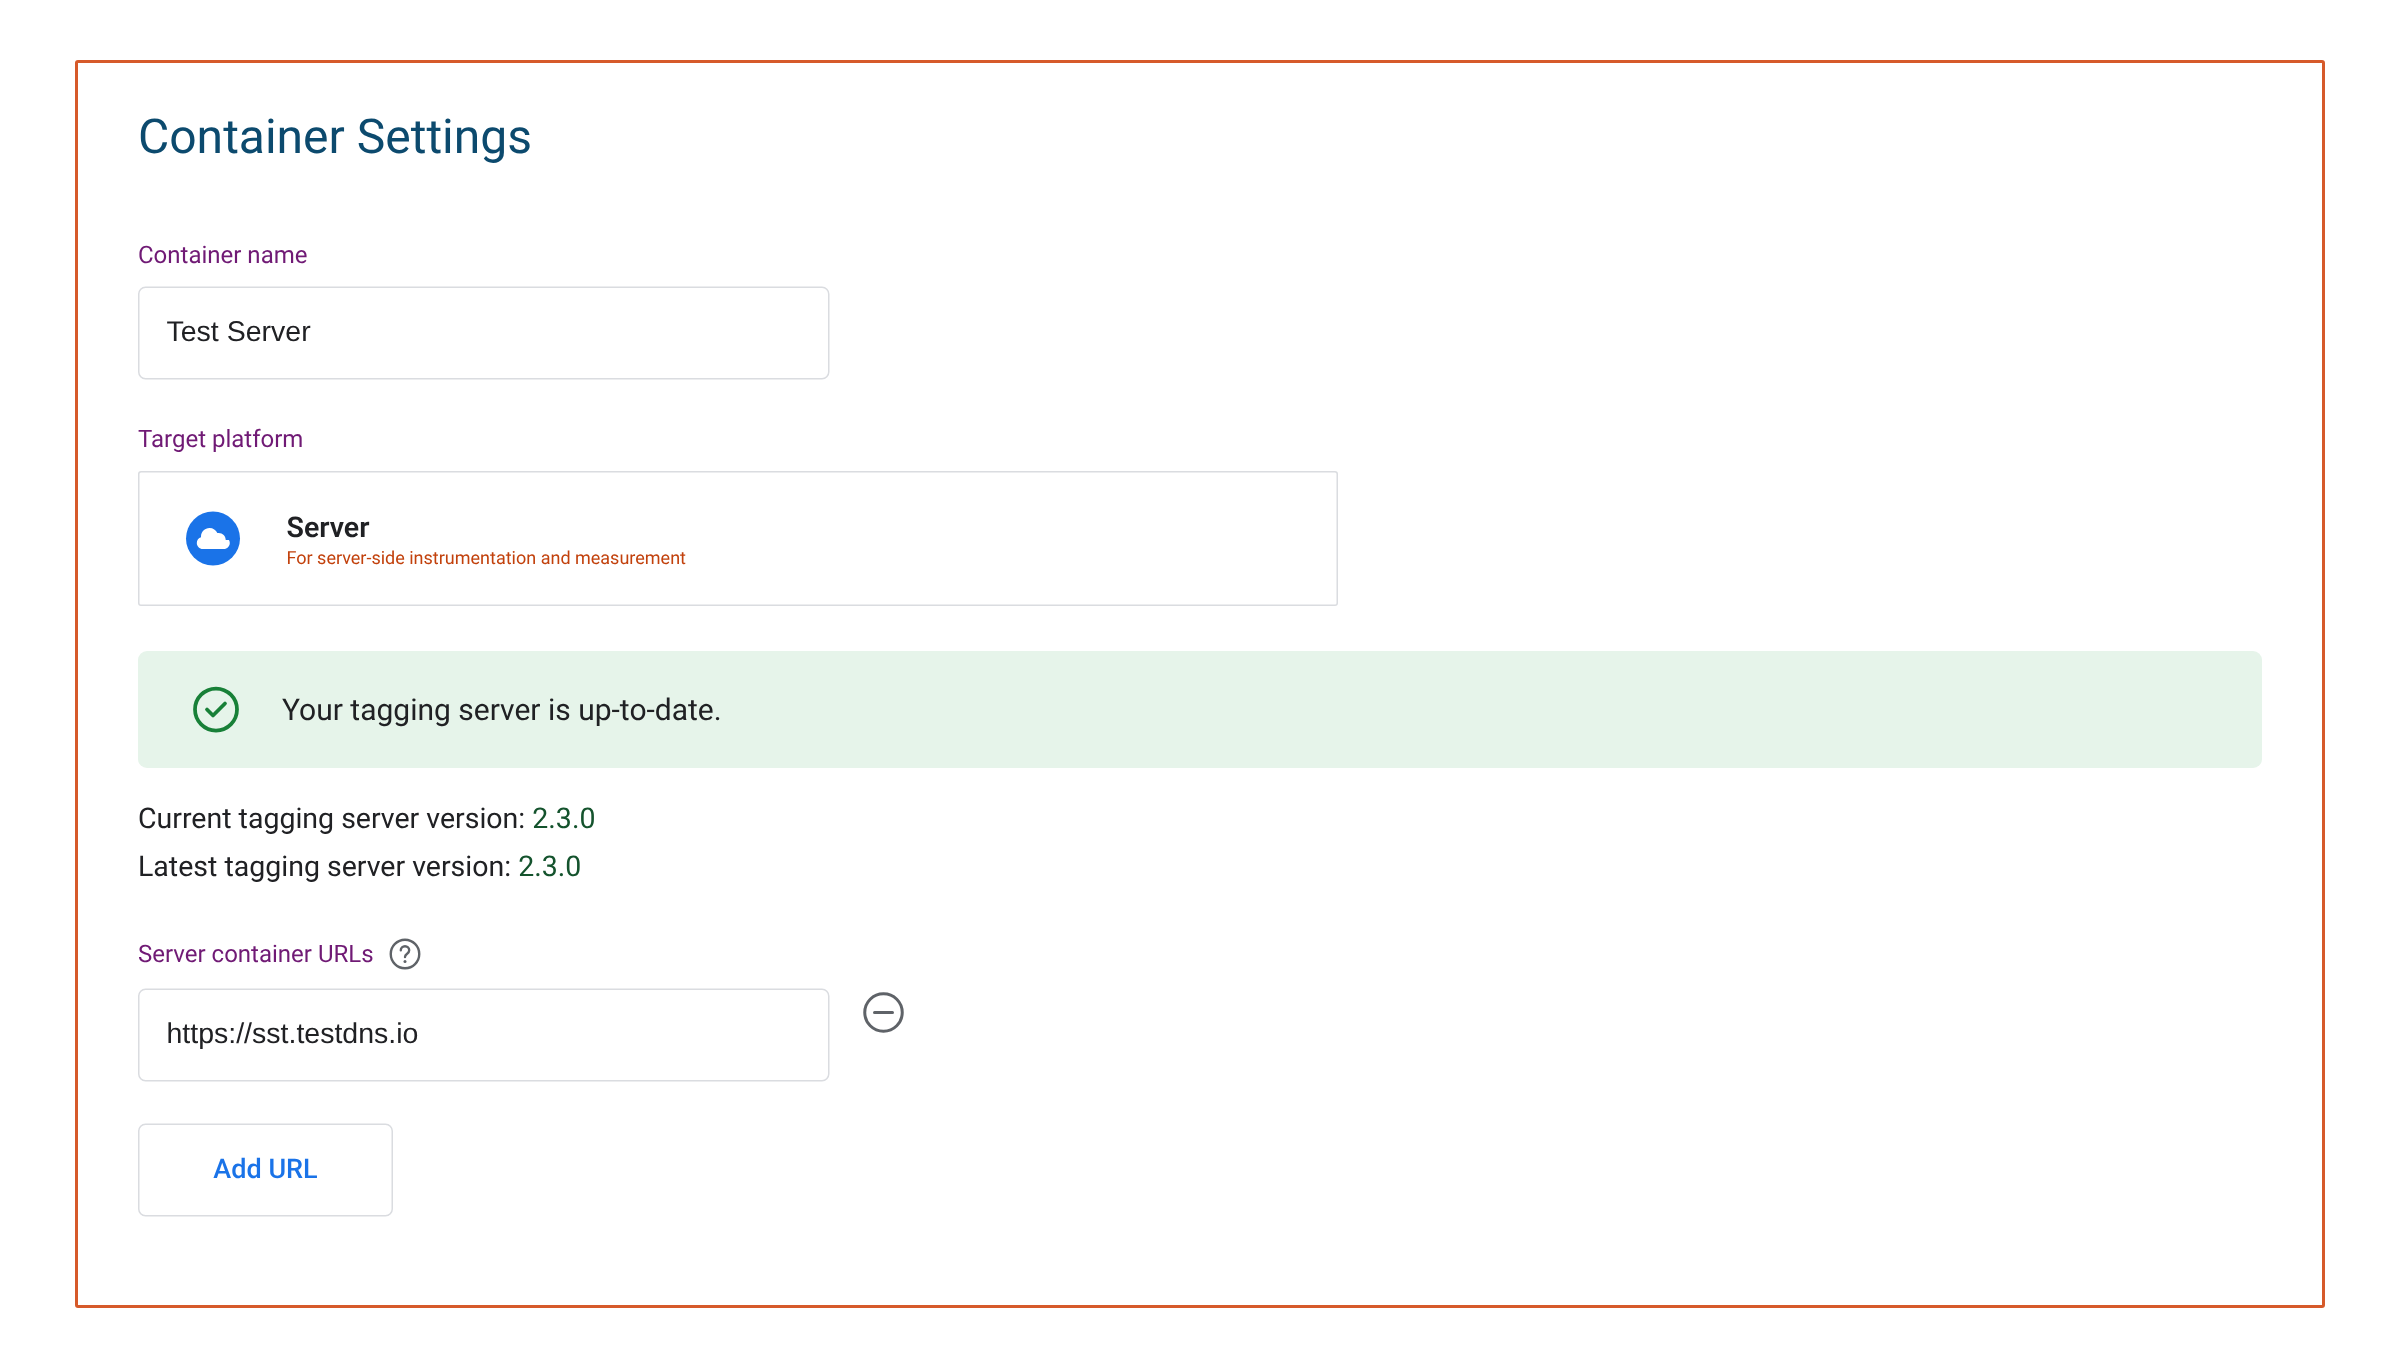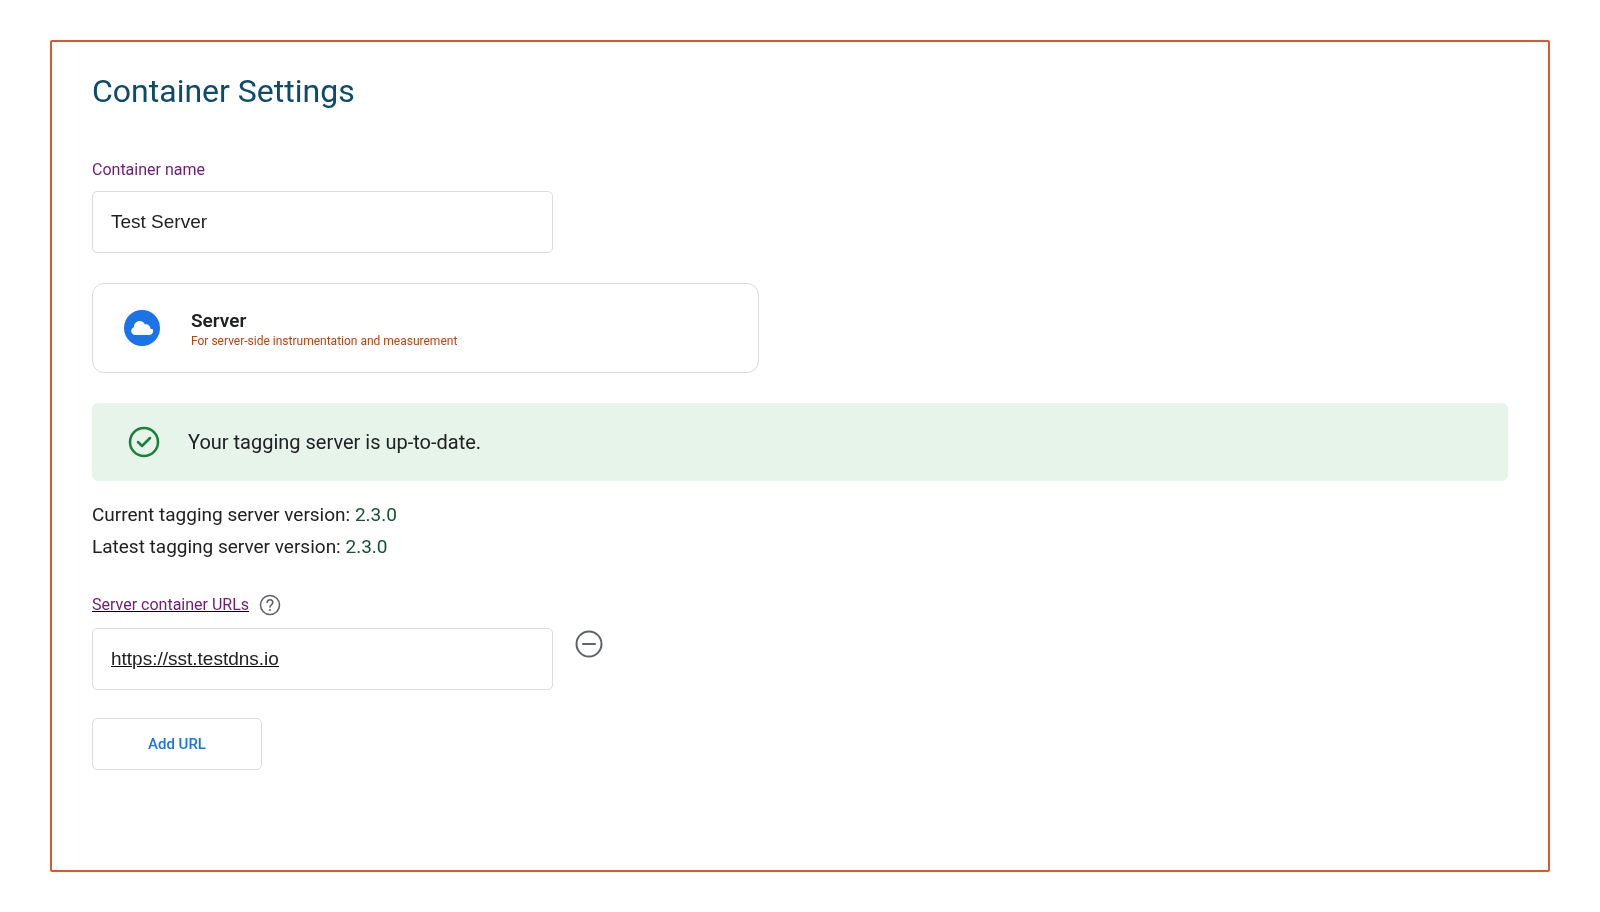--- a/index.html
+++ b/index.html
@@ -40,24 +40,24 @@
       font-size: 19px;
       color: #202124;
       border: 1px solid #dadce0;
       border-radius: 5px;
       outline: none;
     }
     .section {
       margin-bottom: 30px;
     }
     .platform-card {
-      width: 667px;
+      width: 800px;
       height: 90px;
       border: 1px solid #dadce0;
-      border-radius: 12px;
+      border-radius: 2px;
       display: flex;
       align-items: center;
       padding: 0 28px;
       gap: 28px;
     }
     .cloud-icon-wrap {
       width: 42px;
       height: 42px;
       flex-shrink: 0;
       display: flex;
@@ -104,21 +104,20 @@
     .version-line {
       font-size: 19px;
       color: #202124;
       line-height: 1.7;
     }
     .version-value {
       color: #14532d;
     }
     .urls-section {
       margin-top: 28px;
-      text-decoration: underline;
     }
     .urls-label-row {
       display: flex;
       align-items: center;
       gap: 10px;
       margin-bottom: 12px;
     }
     .help-icon-wrap {
       width: 22px;
       height: 22px;
@@ -136,43 +135,44 @@
     .remove-icon-wrap {
       width: 32px;
       height: 32px;
       display: flex;
       align-items: center;
       justify-content: center;
       cursor: pointer;
     }
     .add-url-btn {
       width: 170px;
-      height: 52px;
+      height: 62px;
       border: 1px solid #dadce0;
       border-radius: 5px;
       background: #fff;
       color: #1a73e8;
-      font-size: 15px;
+      font-size: 18px;
       font-weight: 500;
       cursor: pointer;
       font-family: inherit;
     }
   </style>
 </head>
 <body>
 
 <div class="container">
   <h1 class="page-title">Container Settings</h1>
 
   <div class="section">
     <label class="field-label">Container name</label>
     <input type="text" class="text-input" value="Test Server" style="">
   </div>
 
   <div class="section">
+    <label class="field-label">Target platform</label>
     <div class="platform-card">
       <span class="cloud-icon-wrap">
         <svg width="40" height="40" viewBox="0 0 40 40">
           <circle cx="20" cy="20" r="18" fill="#1a73e8"></circle>
           <path d="M 27 22 c 0 -2.6 -2.1 -4.7 -4.7 -4.7 c -0.3 0 -0.6 0 -0.9 0.1 c -0.9 -2 -2.9 -3.4 -5.2 -3.4 c -3.2 0 -5.7 2.6 -5.7 5.7 c 0 0.2 0 0.3 0 0.5 c -1.6 0.5 -2.8 2 -2.8 3.8 c 0 2.2 1.8 4 4 4 h 14 c 2.2 0 4 -1.8 4 -4 c 0 -0.8 -0.2 -1.5 -0.7 -2 z" fill="#ffffff" transform="translate(1.5, -1)"></path>
         </svg>
       </span>
       <div class="platform-text">
         <span class="platform-title">Server</span>
         <span class="platform-desc">For server-side instrumentation and measurement</span>

